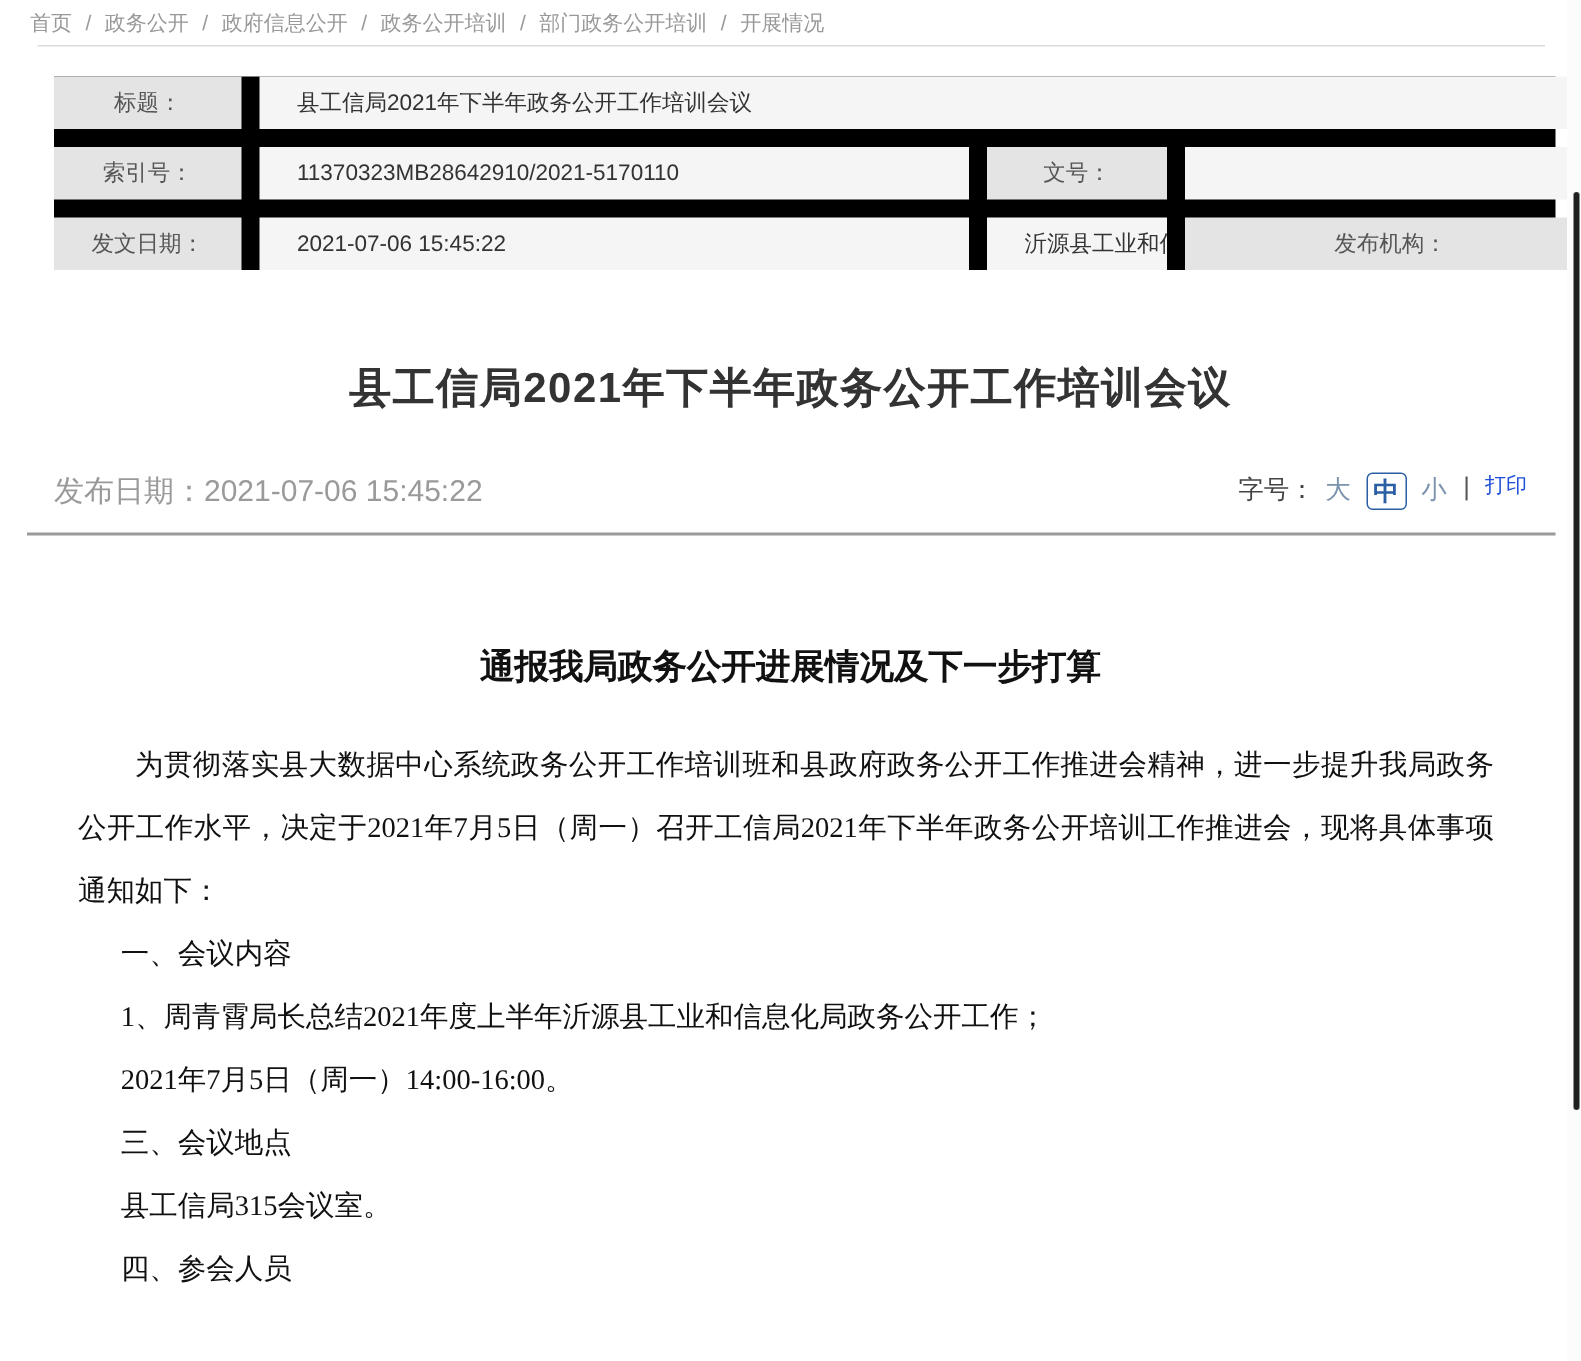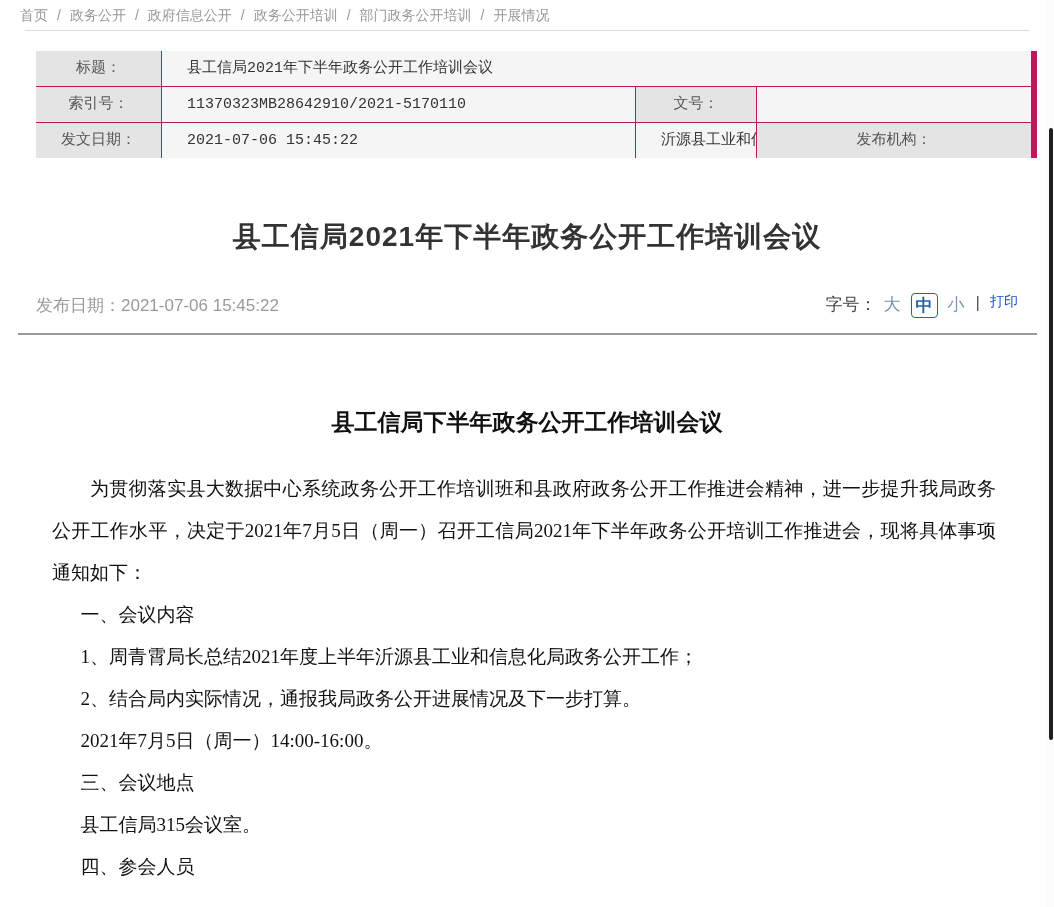--- a/index.html
+++ b/index.html
@@ -7,34 +7,34 @@
               font-family:"Liberation Sans", sans-serif; }
 
   
   .breadcrumb { padding:7px 0 0 20px; font-size:14px; color:#999; height:24px; white-space:nowrap; }
   .breadcrumb .crumb { color:#999; cursor:pointer; }
   .breadcrumb .sep { color:#999; margin:0 9px; }
   .top-divider { margin:6px 24px 0 25px; border-top:1px solid #dcdcdc; }
 
   
   .meta-table { margin:20px 17px 0 36px; display:grid;
-                grid-template-columns:125px 473px 120px 274px; gap:1px; background:#be185d;font-family:Liberation Mono, monospace; }
+                grid-template-columns:125px 473px 120px 274px; gap:12px; background:#000000; }
   .meta-cell { height:35px; line-height:35px; font-size:15px; overflow:hidden; white-space:nowrap; }
   .meta-label { background:#e4e4e4; color:#555; text-align:center; }
   .meta-value { background:#f5f5f5; color:#333; padding-left:25px; }
   .span3 { grid-column:2 / 5; }
 
   
   .main-title { margin-top:60px; text-align:center; font-size:28px; font-weight:bold;
                 color:#333; letter-spacing:1px; }
 
   
   .date-bar { margin:36px 36px 0 36px; display:flex; justify-content:space-between;
               align-items:center; height:26px; }
-  .publish-date { font-size:17px; color:#9a9a9a; }
+  .publish-date { font-size:20px; color:#9a9a9a; }
   .fontsize-tools { display:flex; align-items:flex-start; font-size:17px; color:#444; }
   .fs-label { color:#444; margin-right:2px; }
   .fs-opt { color:#7b93ad; margin:0 5px; cursor:pointer; }
   .fs-opt.active { color:#2a5fa5; border:1px solid #2a5fa5; border-radius:4px;
                    padding:0 4px; font-weight:bold; }
   .tool-sep { color:#555; margin:0 10px 0 6px; }
   .print-btn { color:#1d4ed8; font-size:14px; cursor:pointer; }
 
   .mid-divider { margin:15px 17px 0 18px; border-top:2px solid #9a9a9a; }
 
@@ -84,27 +84,26 @@
     <span class="fs-opt">大</span>
     <span class="fs-opt active">中</span>
     <span class="fs-opt">小</span>
     <span class="tool-sep">|</span>
     <span class="print-btn">打印</span>
   </div>
 </div>
 
 <div class="mid-divider"></div>
 
-<h2 class="article-heading">县工信局下半年政务公开工作培训会议</h2>
+<h2 class="article-heading">通报我局政务公开进展情况及下一步打算</h2>
 
 <div class="article-body">
     <p class="para indent-2">为贯彻落实县大数据中心系统政务公开工作培训班和县政府政务公开工作推进会精神，进一步提升我局政务公开工作水平，决定于2021年7月5日（周一）召开工信局2021年下半年政务公开培训工作推进会，现将具体事项通知如下：</p>
     <p class="para indent-15">一、会议内容</p>
     <p class="para indent-15">1、周青霄局长总结2021年度上半年沂源县工业和信息化局政务公开工作；</p>
-    <p class="para indent-15">2、结合局内实际情况，通报我局政务公开进展情况及下一步打算。</p>
     <p class="para indent-15">2021年7月5日（周一）14:00-16:00。</p>
     <p class="para indent-15">三、会议地点</p>
     <p class="para indent-15">县工信局315会议室。</p>
     <p class="para indent-15">四、参会人员</p>
   </div>
 
 <div class="scrollbar-track"></div>
 <div class="scrollbar-thumb"></div>
 
 </body></html>

